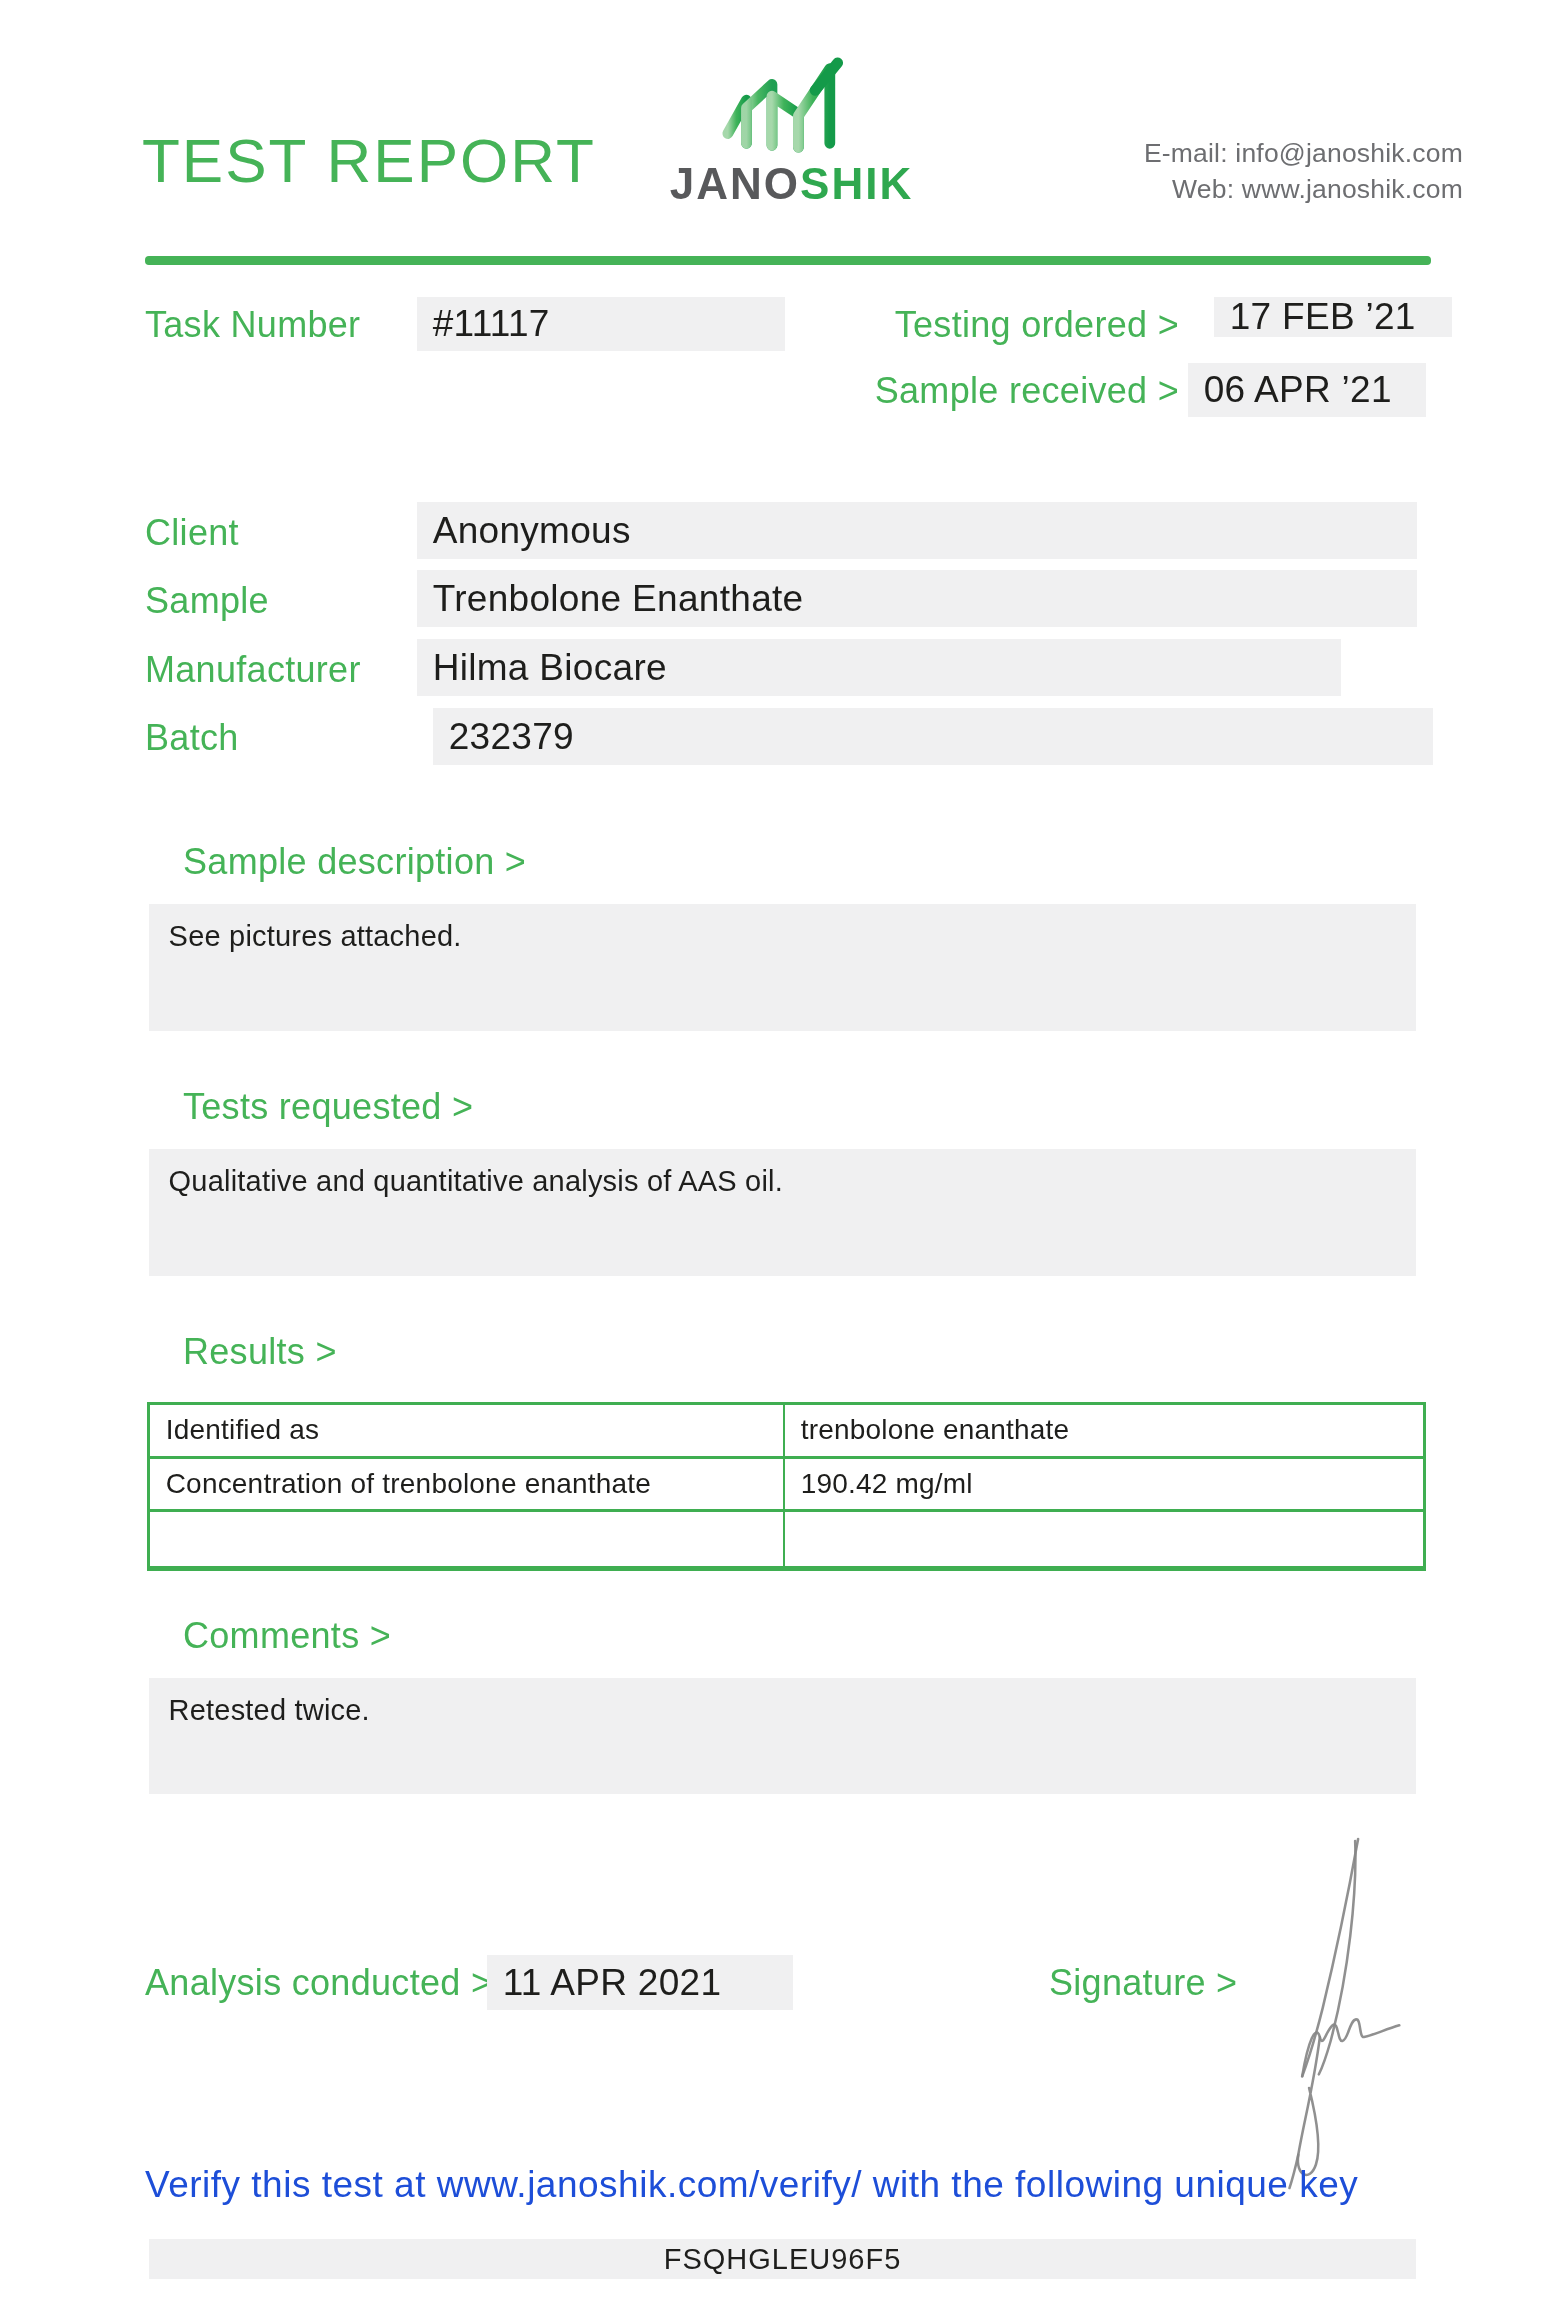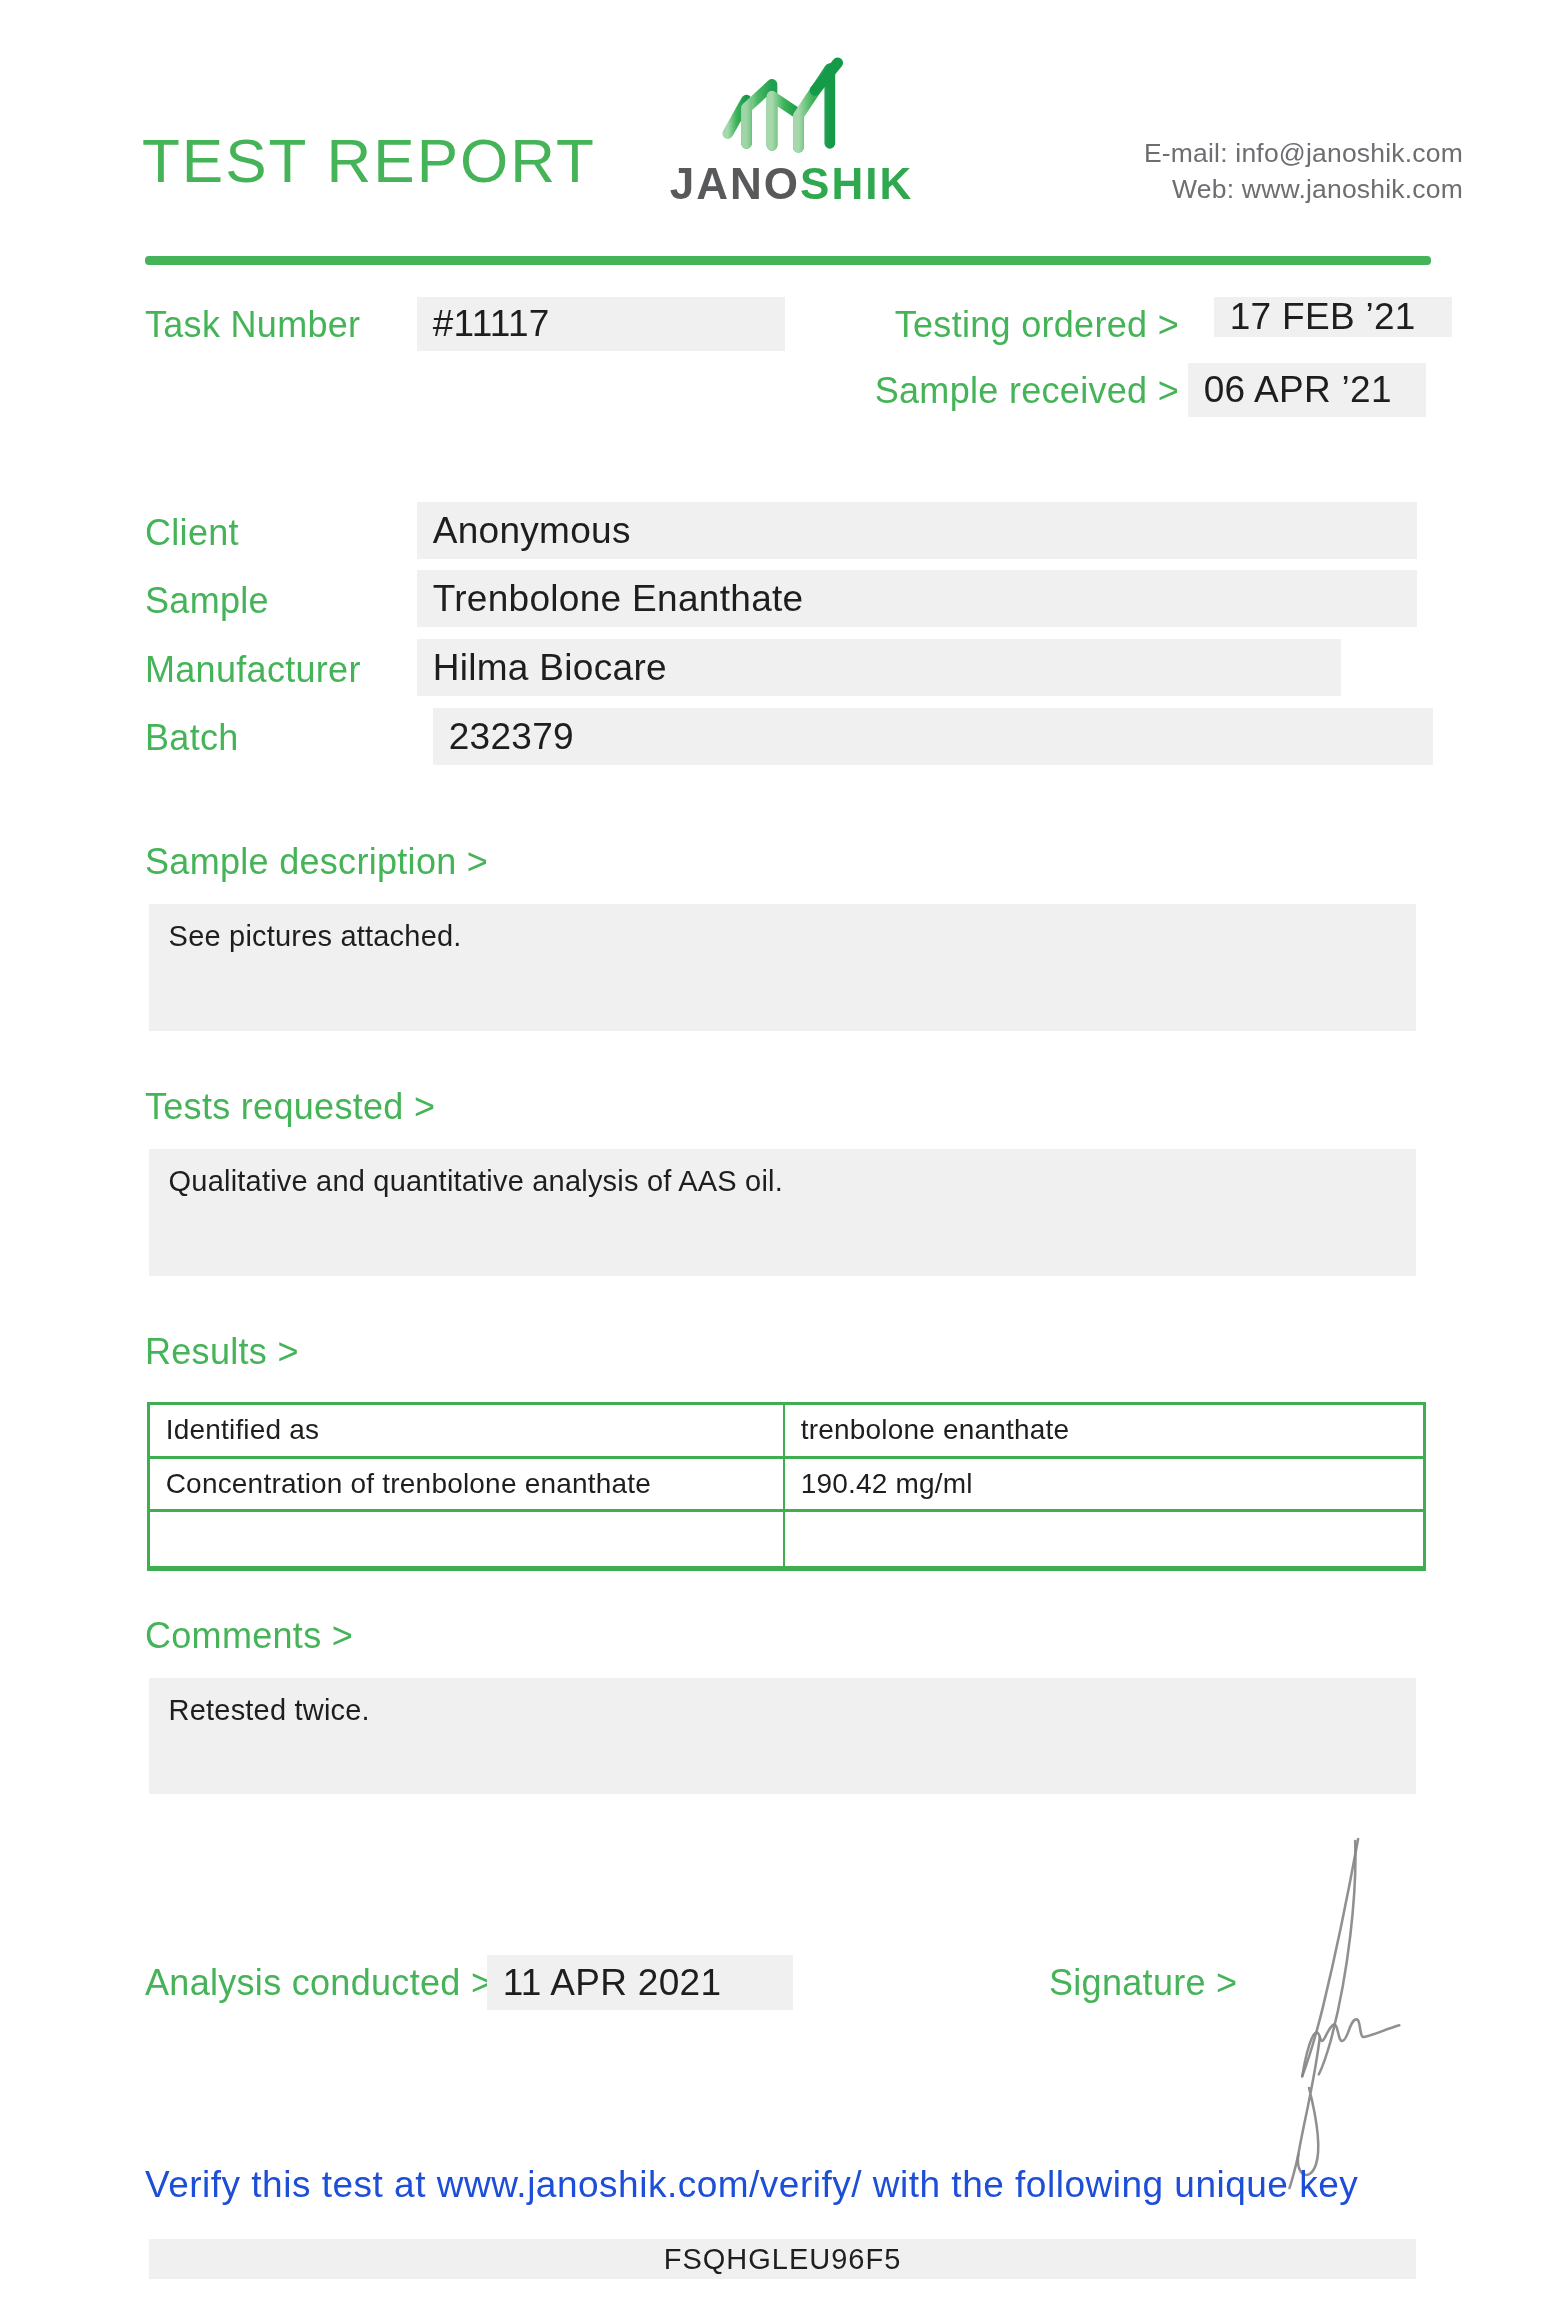--- a/index.html
+++ b/index.html
@@ -7,21 +7,21 @@
     position:relative;
     width:1568px;height:2313px;
     background:#ffffff;
     font-family:"Liberation Sans", sans-serif;
     color:#1e1e1c;
     overflow:hidden;
     padding-left:32px;
   }
   .abs{position:absolute;}
   .label{font-size:36px;color:#45b357;letter-spacing:0.3px;}
-  .heading{font-size:36px;color:#45b357;letter-spacing:0.3px;}
+  .heading{font-size:36px;color:#45b357;letter-spacing:0.3px;margin-left:38px;}
   .value-box{
     background:#f0f0f1;
     display:flex;align-items:center;
     font-size:37px;font-weight:500;color:#1e1e1c;
     padding:0 15.7px;box-sizing:border-box;
     letter-spacing:0.3px;
   }
   .body-box{
     background:#f0f0f1;
     font-size:29px;color:#1e1e1c;

